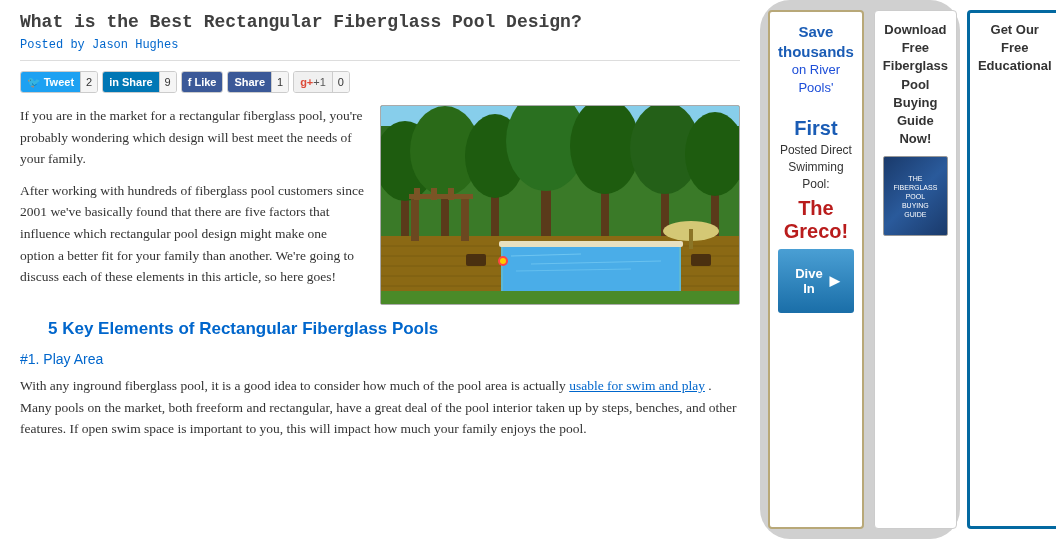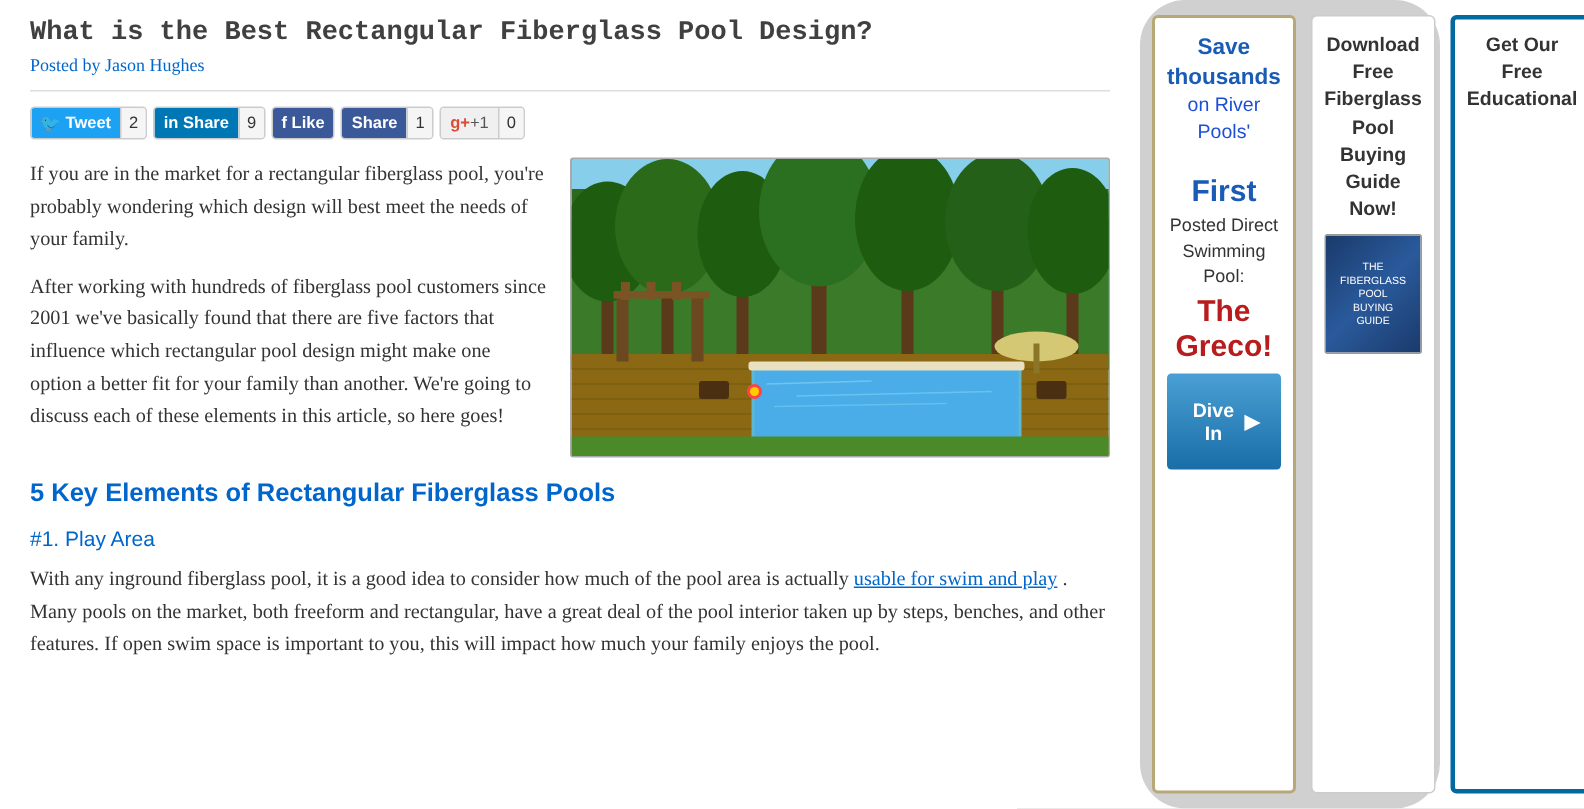--- a/index.html
+++ b/index.html
@@ -35,21 +35,21 @@
     .article-title {
       font-size: 18px;
       font-weight: bold;
       color: #404040;
       margin-bottom: 4px;
       font-family: Liberation Mono, monospace;
     }
     .article-byline a {
       color: #0066cc;
       font-size: 12px;
-      font-family: Liberation Serif, serif;
+      font-family: Liberation Mono, monospace;
       text-decoration: none;
     }
     
     .social-bar {
       display: flex;
       align-items: center;
       gap: 4px;
       margin: 10px 0 12px 0;
       flex-wrap: wrap;
     }
@@ -110,20 +110,21 @@
       overflow: hidden;
       border-radius: 2px;
     }
     
     .section-heading {
       color: #0066cc;
       font-size: 17px;
       font-weight: bold;
       font-family: Arial, sans-serif;
       margin-bottom: 12px;
+      margin-left: 28px;
     }
     .sub-heading {
       color: #0066cc;
       font-size: 14px;
       font-weight: normal;
       font-family: Arial, sans-serif;
       margin-bottom: 8px;
     }
     .body-text {
       font-size: 13.5px;

